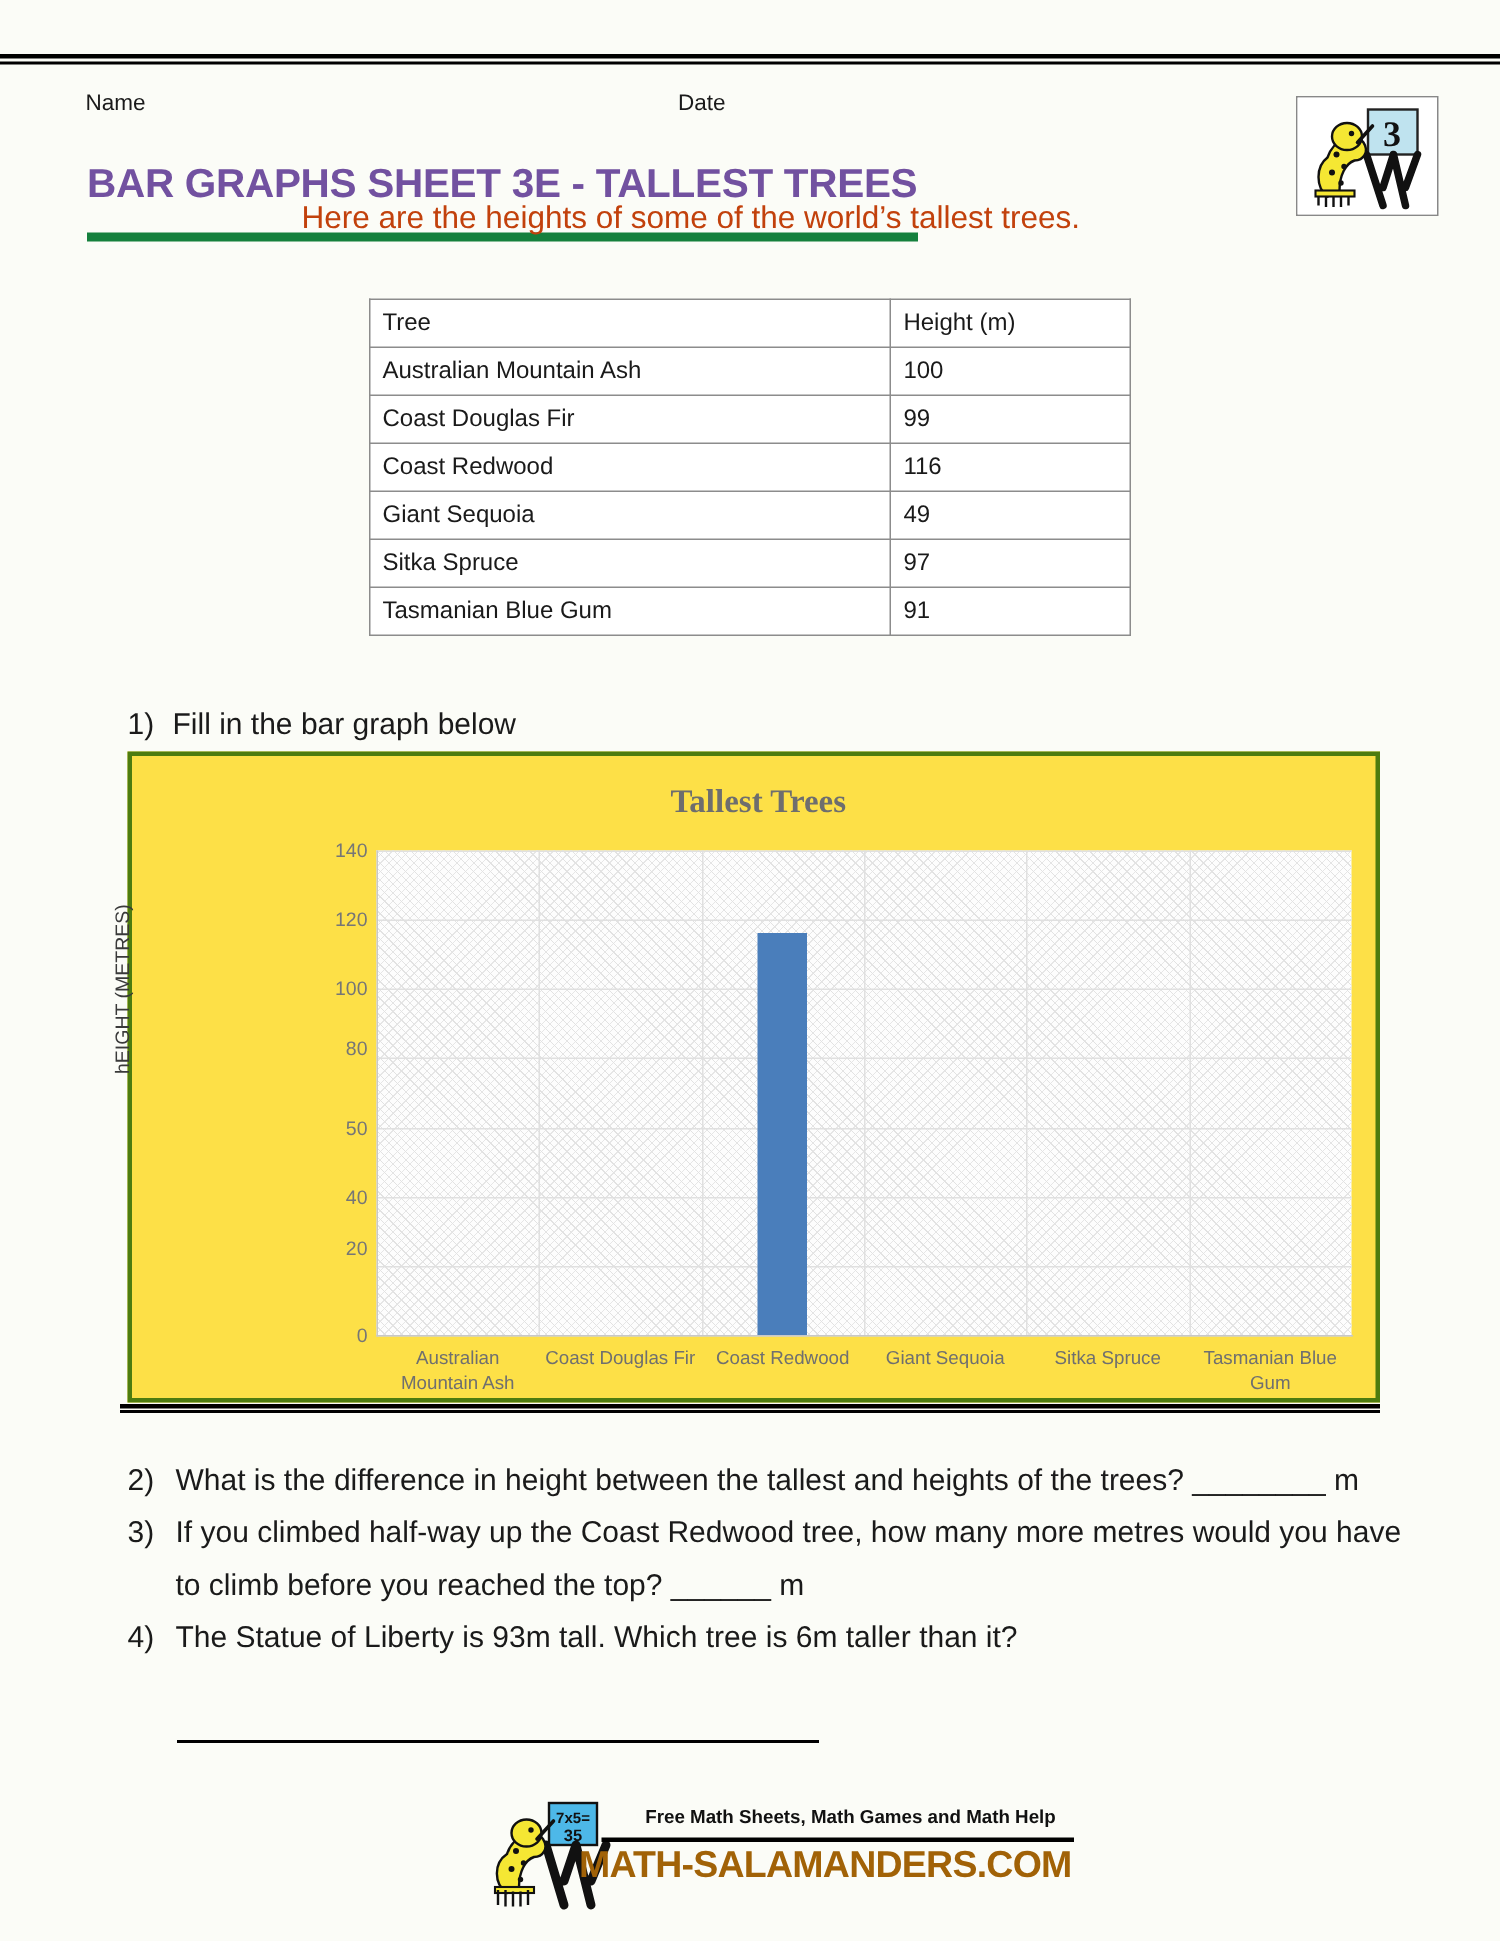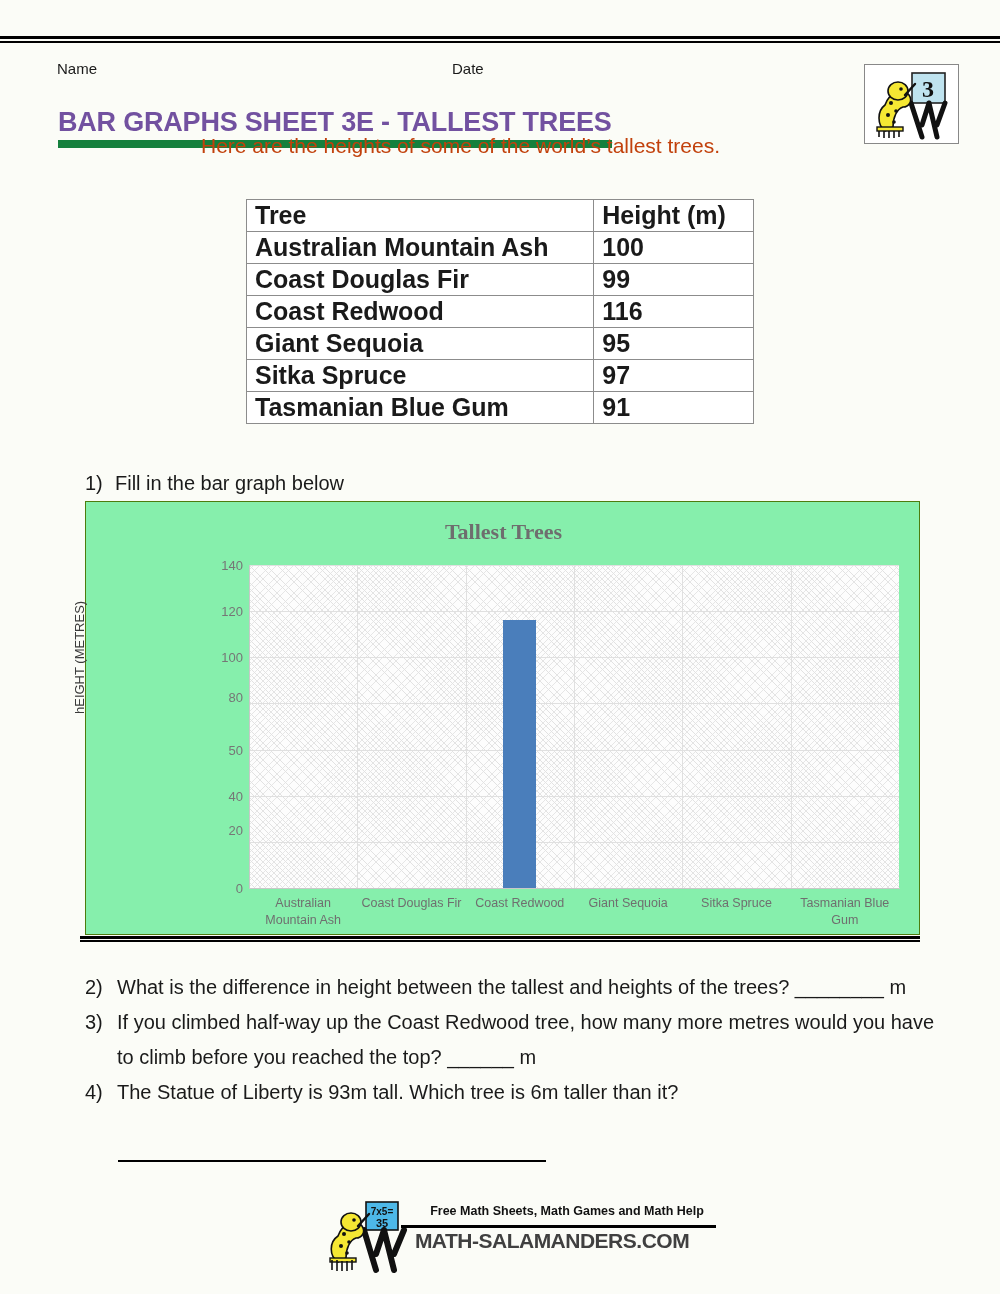--- a/index.html
+++ b/index.html
@@ -60,44 +60,44 @@
   .badge svg { display: block; }
 
   
   .page-title {
     position: absolute;
     left: 58px; top: 108px;
     font-size: 27px;
     font-weight: bold;
     color: #7251a0;
     letter-spacing: -0.2px;
-    border-bottom: 8px solid #15803d;
-    padding-bottom: 2px;
+    border-bottom: 6px solid #15803d;
+    padding-bottom: 17px;
     line-height: 1.1;
   }
   .subtitle {
     position: absolute;
     left: 201px; top: 134px;
     font-size: 21px;
     color: #c2410c;
   }
 
   
   .data-table {
     position: absolute;
     left: 246px; top: 199px;
     width: 508px;
     border-collapse: collapse;
     background: #ffffff;
   }
   .data-table td, .data-table th {
     border: 1px solid #8c8c8c;
     height: 32px;
-    font-size: 25px;
-    font-weight: bold;
+    font-size: 16px;
+    font-weight: normal;
     padding: 0 8px;
     box-sizing: border-box;
   }
   .data-table .c-tree { text-align: left; width: 348px; }
   .data-table .c-h    { text-align: left; width: 160px; }
   .data-table thead td { text-align: center; }
 
   
   .q1 {
     position: absolute;
@@ -106,22 +106,22 @@
     margin-top: 20px;
   }
   .q1 .num { display: inline-block; width: 30px; }
 
   
   .chart-box {
     position: absolute;
     left: 85px; top: 501px;
     width: 835px;
     height: 434px;
-    background: #86efac;
-    border: 1px solid #4d7c0f;
+    background: #fde047;
+    border: 3px solid #4d7c0f;
     box-sizing: border-box;
   }
   .chart-title {
     position: absolute;
     left: 0; top: 17px;
     width: 835px;
     text-align: center;
     font-family: "Liberation Serif", serif;
     font-size: 22px;
     font-weight: bold;
@@ -241,24 +241,24 @@
     position: absolute;
     left: 83px; top: 27px;
     width: 315px;
     height: 3px;
     background: #000;
   }
   .foot-url {
     position: absolute;
     left: 68px; top: 31px;
     width: 332px;
-    text-align: center;
-    font-size: 21px;
+    text-align: left;
+    font-size: 25px;
     font-weight: bold;
-    color: #404040;
+    color: #a16207;
     font-family: "Liberation Sans", sans-serif;
     letter-spacing: -0.5px;
   }
 </style>
 </head>
 <body>
 
 <div class="rule-top"></div>
 
 <div class="hdr-name">Name</div>
@@ -308,21 +308,21 @@
     <tr>
       <td class="c-tree">Coast Douglas Fir</td>
       <td class="c-h">99</td>
     </tr>
     <tr>
       <td class="c-tree">Coast Redwood</td>
       <td class="c-h">116</td>
     </tr>
     <tr>
       <td class="c-tree">Giant Sequoia</td>
-      <td class="c-h">95</td>
+      <td class="c-h">49</td>
     </tr>
     <tr>
       <td class="c-tree">Sitka Spruce</td>
       <td class="c-h">97</td>
     </tr>
     <tr>
       <td class="c-tree">Tasmanian Blue Gum</td>
       <td class="c-h">91</td>
     </tr>
   </tbody>

